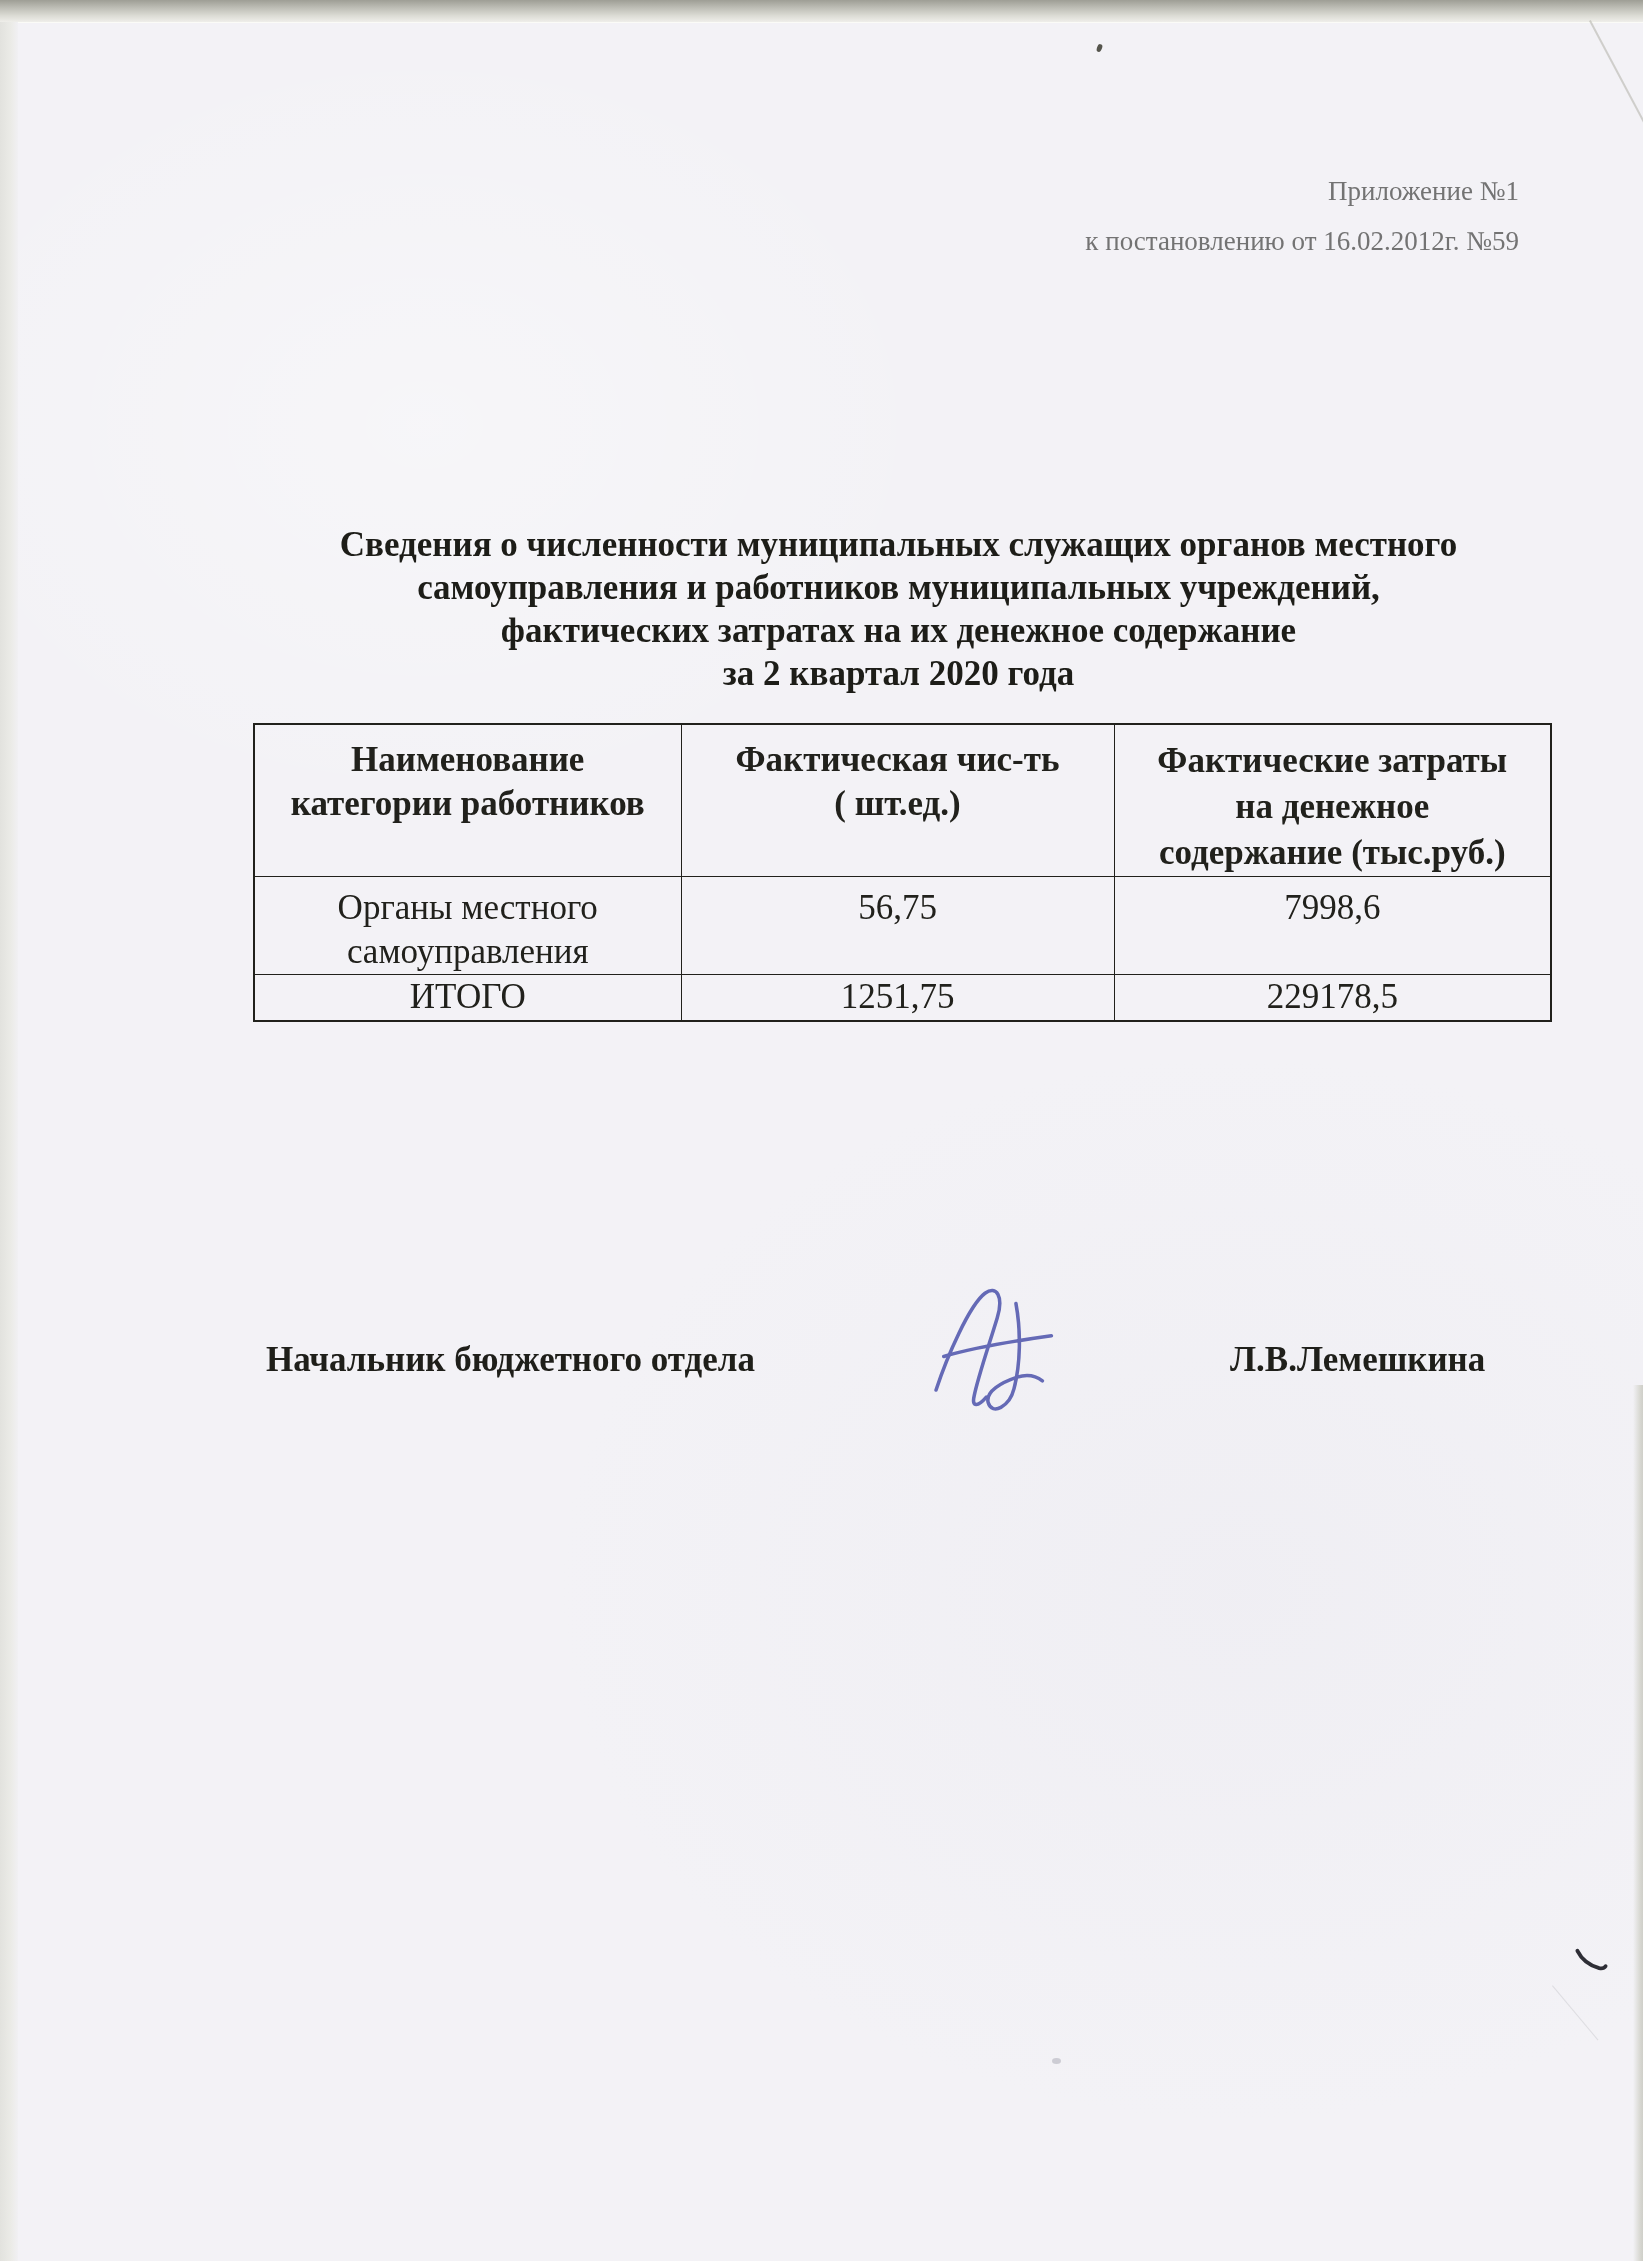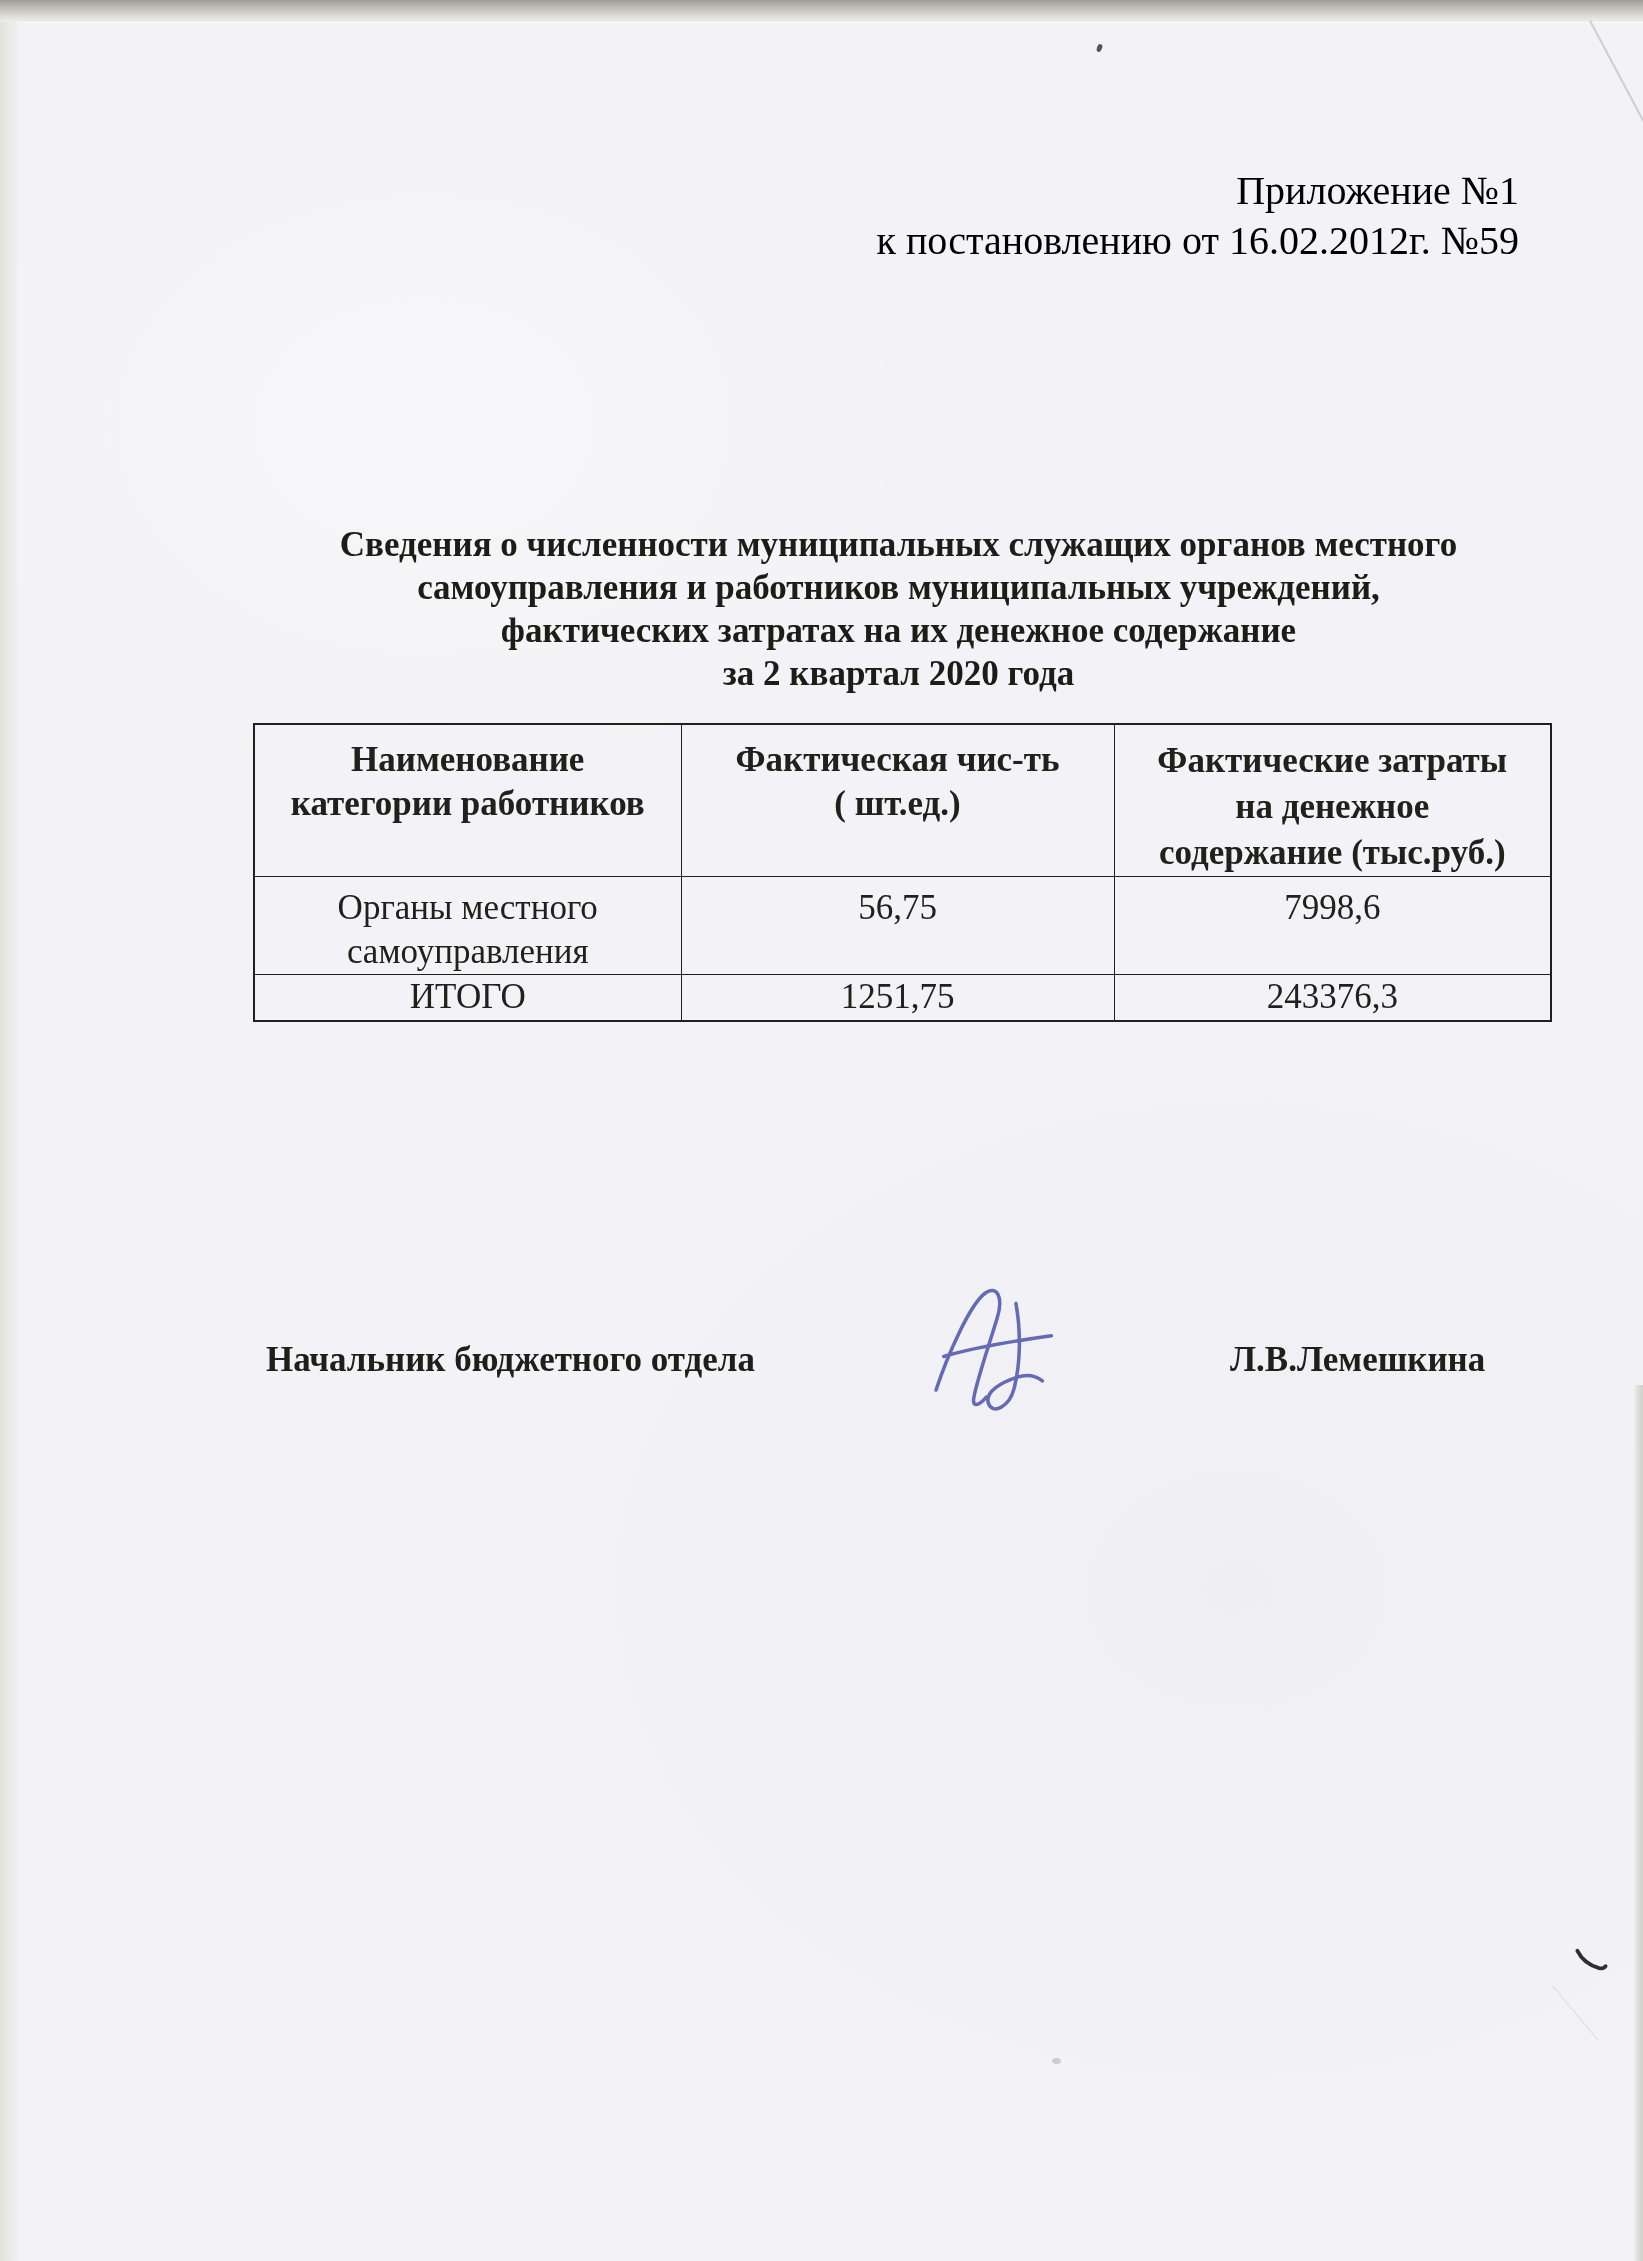--- a/index.html
+++ b/index.html
@@ -43,22 +43,22 @@
     position:absolute;left:1097px;top:44px;width:4.5px;height:7.7px;
     background:#55554c;border-radius:50% 40% 60% 50%;transform:rotate(18deg);
   }
   .smudge-bottom{
     position:absolute;left:1052px;top:2058px;width:9px;height:6.4px;
     background:#b9b9c2;border-radius:50%;opacity:.65;filter:blur(0.6px);
   }
   
   .annex{
     position:absolute;top:166px;right:124px;
-    text-align:right;color:#000000;
-    font-size:40px;line-height:50px;white-space:nowrap;
+    text-align:right;color:#737373;
+    font-size:27px;line-height:50px;white-space:nowrap;
   }
   .doc-title{
     position:absolute;left:251px;top:511px;width:1295px;
     text-align:center;color:#1d1d18;font-weight:bold;
     font-size:35px;line-height:43px;margin-top:12px;
   }
   
   table.report{
     position:absolute;left:253px;top:723px;
     width:1297px;border-collapse:collapse;table-layout:fixed;
@@ -141,21 +141,21 @@
       <td class="cat">
         <div>Органы местного</div>
         <div>самоуправления</div>
       </td>
       <td>56,75</td>
       <td>7998,6</td>
     </tr>
     <tr class="r3">
       <td>ИТОГО</td>
       <td>1251,75</td>
-      <td>243376,3</td>
+      <td>229178,5</td>
     </tr>
   </tbody>
 </table>
 
 <div class="signoff-position">Начальник бюджетного отдела</div>
 
 <div class="signature-wrap">
   <svg width="174" height="142" viewBox="0 0 270 220" xmlns="http://www.w3.org/2000/svg">
     <g fill="none" stroke="#565cb0" stroke-width="5.5" stroke-linecap="round" stroke-linejoin="round" opacity="0.9">
       <path d="M 28 172 C 45 120, 80 40, 104 22 C 122 9, 133 27, 123 60 C 111 100, 93 152, 87 182 C 83 200, 94 197, 106 183"></path>

